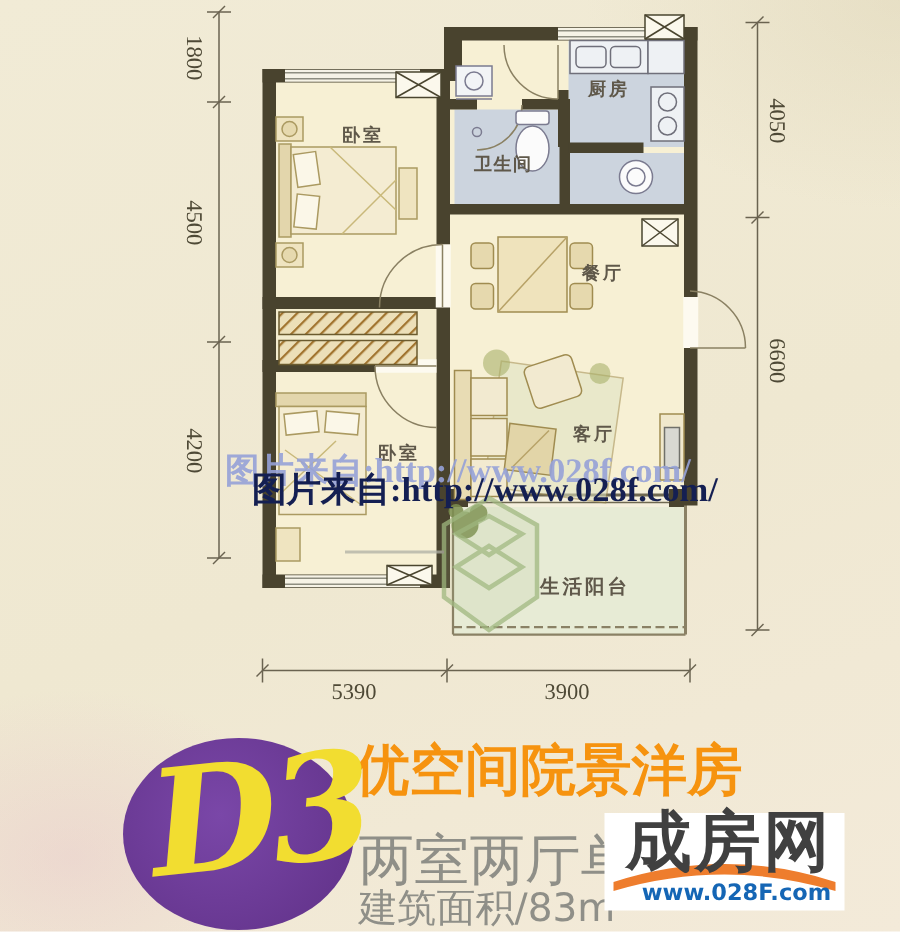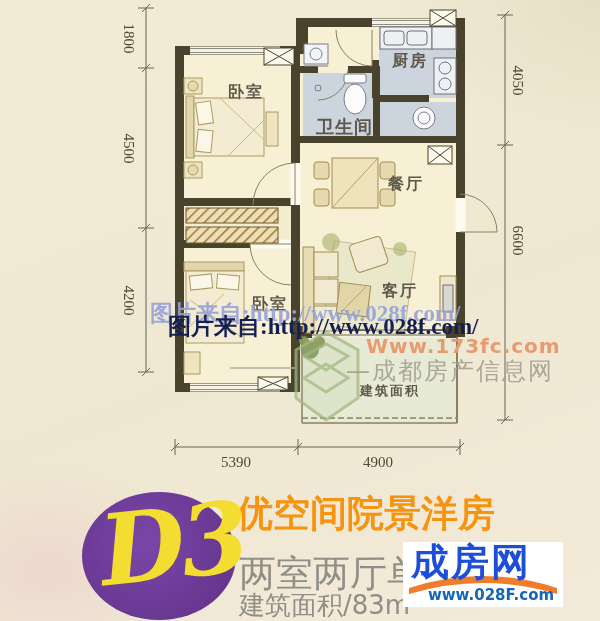--- a/index.html
+++ b/index.html
@@ -4,35 +4,35 @@
 <style>
   html,body{margin:0;padding:0;}
   body{width:600px;height:621px;overflow:hidden;font-family:"DejaVu Sans","Liberation Sans",sans-serif;}
   #root{position:relative;width:600px;height:621px;overflow:hidden;
     background:
       radial-gradient(220px 160px at 8% 92%, rgba(226,174,196,.28), rgba(226,174,196,0) 70%),
       radial-gradient(300px 200px at 100% 0%, rgba(214,204,170,.35), rgba(214,204,170,0) 70%),
       linear-gradient(160deg,#f1ebd6 0%,#efe8d1 55%,#f3ead9 100%);
   }
   .abs{position:absolute;white-space:nowrap;}
-  .room-label{font-size:16px;font-weight:bold;color:#5f584a;letter-spacing:2px;}
+  .room-label{font-size:12px;font-weight:bold;color:#5f584a;letter-spacing:2px;}
   .dim{font-family:"Liberation Serif","DejaVu Serif",serif;font-size:15px;color:#4e4936;}
   .dim-v{transform:rotate(90deg);transform-origin:center;display:inline-block;}
   .wm-serif{font-family:"Liberation Serif","DejaVu Serif",serif;font-weight:bold;}
   #badge{left:82px;top:492px;width:154px;height:128px;border-radius:50%;
     background:radial-gradient(circle at 42% 40%, #7a47a8, #66368f 75%);}
   #badge-code{left:100px;top:484px;font-family:"DejaVu Serif","Liberation Serif",serif;
     font-style:italic;font-weight:bold;font-size:98px;line-height:120px;color:#f2dd30;
     transform:rotate(-6deg);letter-spacing:-4px;}
   #plan-title{left:236px;top:489px;font-size:37px;font-weight:bold;color:#f6930f;}
   #plan-layout{left:239px;top:549px;font-size:37px;color:#8f8f88;}
   #plan-area{left:239px;top:588px;font-size:26px;color:#8f8f88;}
   #cf-logo{left:403px;top:542px;width:160px;height:65px;background:#ffffff;z-index:6;}
-  #cf-name{left:8px;top:-4px;width:144px;text-align:left;font-size:38px;line-height:48px;
-    font-weight:bold;color:#1d4ed8;letter-spacing:2px;z-index:2;}
+  #cf-name{left:8px;top:-4px;width:144px;text-align:right;font-size:44px;line-height:48px;
+    font-weight:bold;color:#404040;letter-spacing:2px;z-index:2;}
   #cf-url{left:0;top:44px;width:176px;text-align:center;font-size:15px;font-weight:bold;color:#1566b5;z-index:2;}
   #wm-light{left:150px;top:298px;font-size:23px;color:#96a2d8;opacity:.9;z-index:4;}
   #wm-dark{left:168px;top:311px;font-size:23px;color:#141f52;z-index:4;}
   #wm-url{left:366px;top:334px;font-size:20px;font-weight:bold;color:#e89a70;letter-spacing:1px;z-index:4;}
   #wm-site{left:346px;top:355px;font-size:24px;color:#a59f92;letter-spacing:2px;z-index:3;opacity:.9;}
 </style>
 </head>
 <body>
 
 <div id="root">
@@ -260,38 +260,36 @@
     <g stroke="#9fb77f" stroke-width="3" fill="rgba(163,185,131,0.18)" opacity="0.75">
       <path d="M 326 332 L 358 350 L 358 398 L 326 420 L 296 398 L 296 350 Z"></path>
       <path d="M 304 356 L 326 344 L 348 356 L 326 370 Z" fill="none"></path>
       <path d="M 304 378 L 326 364 L 348 378 L 326 392 Z" fill="none"></path>
       <line x1="230" y1="368" x2="296" y2="368" stroke="#b0b0a4" stroke-width="2"></line>
     </g>
   </svg>
 
   <div class="abs room-label" style="left:228px;top:82px;z-index:2">卧室</div>
   <div class="abs room-label" style="left:392px;top:51px;z-index:2">厨房</div>
-  <div class="abs room-label" style="left:316px;top:115px;z-index:2;font-size:18px;letter-spacing:1px">卫生间</div>
+  <div class="abs room-label" style="left:316px;top:101px;z-index:2;font-size:12px;letter-spacing:1px">卫生间</div>
   <div class="abs room-label" style="left:388px;top:174px;z-index:2">餐厅</div>
   <div class="abs room-label" style="left:382px;top:281px;z-index:2">客厅</div>
   <div class="abs room-label" style="left:252px;top:294px;z-index:2">卧室</div>
-  <div class="abs room-label" style="left:360px;top:382px;z-index:2;font-size:13px">建筑面积</div>
+  <div class="abs room-label" style="left:360px;top:382px;z-index:2;font-size:13px">生活阳台</div>
 
   <span class="abs dim dim-v" style="left:113px;top:30px;z-index:2">1800</span>
   <span class="abs dim dim-v" style="left:113px;top:140px;z-index:2">4500</span>
   <span class="abs dim dim-v" style="left:113px;top:292px;z-index:2">4200</span>
   <span class="abs dim dim-v" style="left:502px;top:72px;z-index:2">4050</span>
   <span class="abs dim dim-v" style="left:502px;top:232px;z-index:2">6600</span>
   <span class="abs dim" style="left:221px;top:454px;z-index:2">5390</span>
-  <span class="abs dim" style="left:363px;top:454px;z-index:2">4900</span>
+  <span class="abs dim" style="left:363px;top:454px;z-index:2">3900</span>
 
   <div class="abs wm-serif" id="wm-light">图片来自:http://www.028f.com/</div>
   <div class="abs wm-serif" id="wm-dark">图片来自:http://www.028f.com/</div>
-  <div class="abs" id="wm-url">Www.173fc.com</div>
-  <div class="abs" id="wm-site">—成都房产信息网</div>
 
   <div class="abs" id="badge" style="z-index:4"></div>
   <div class="abs" id="badge-code" style="z-index:5">D3</div>
   <div class="abs" id="plan-title" style="z-index:4">优空间院景洋房</div>
   <div class="abs" id="plan-layout" style="z-index:4">两室两厅单</div>
   <div class="abs" id="plan-area" style="z-index:4">建筑面积/83m²</div>
 
   <div class="abs" id="cf-logo">
     <svg class="abs" style="left:0;top:0;z-index:1" width="160" height="65" viewBox="0 0 160 65">
       <path d="M 6 46 Q 80 22 154 46 L 154 52 Q 80 30 6 52 Z" fill="#ee7d2d"></path>

